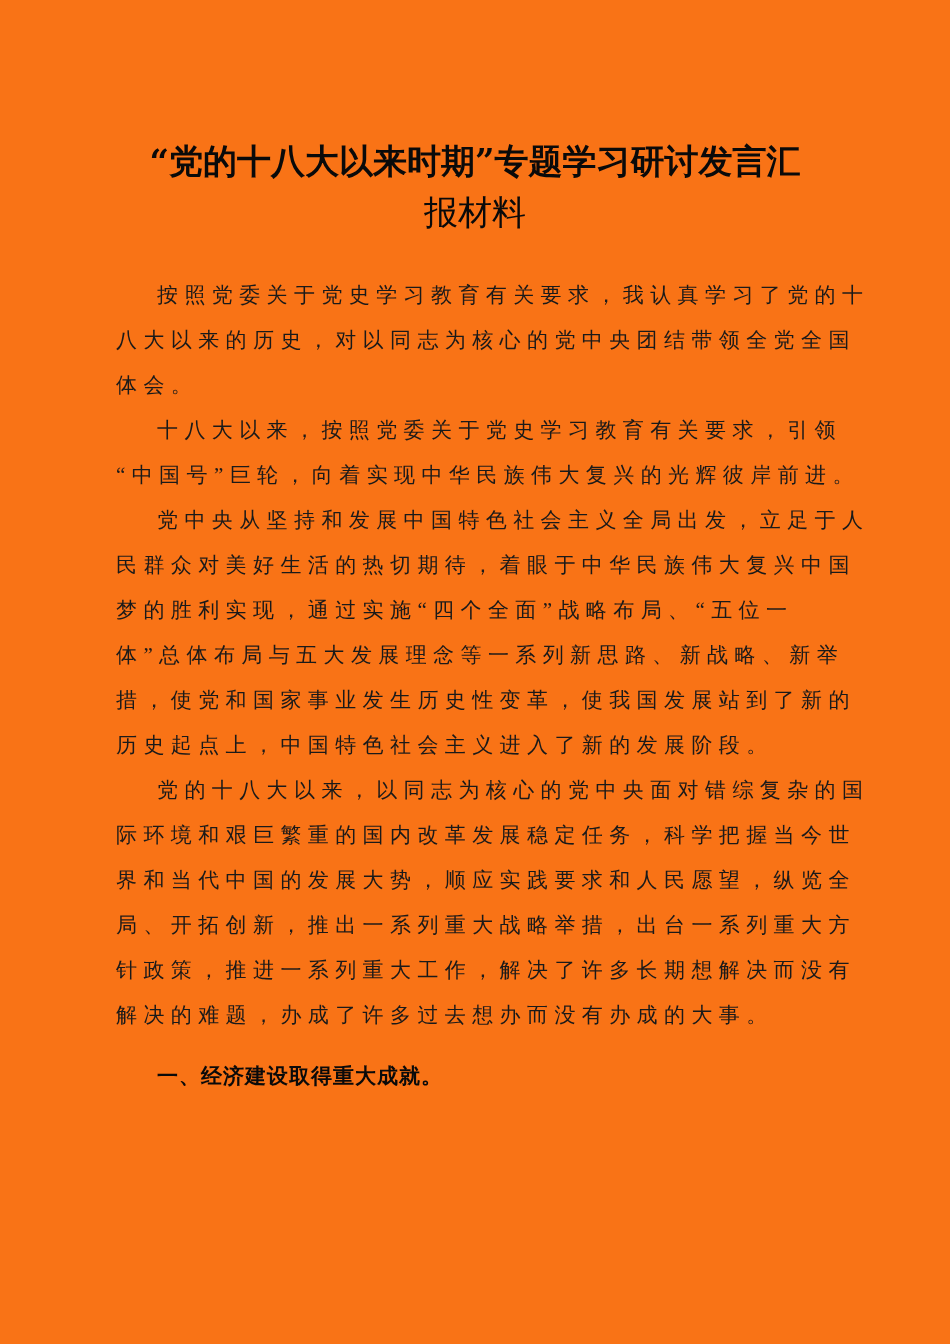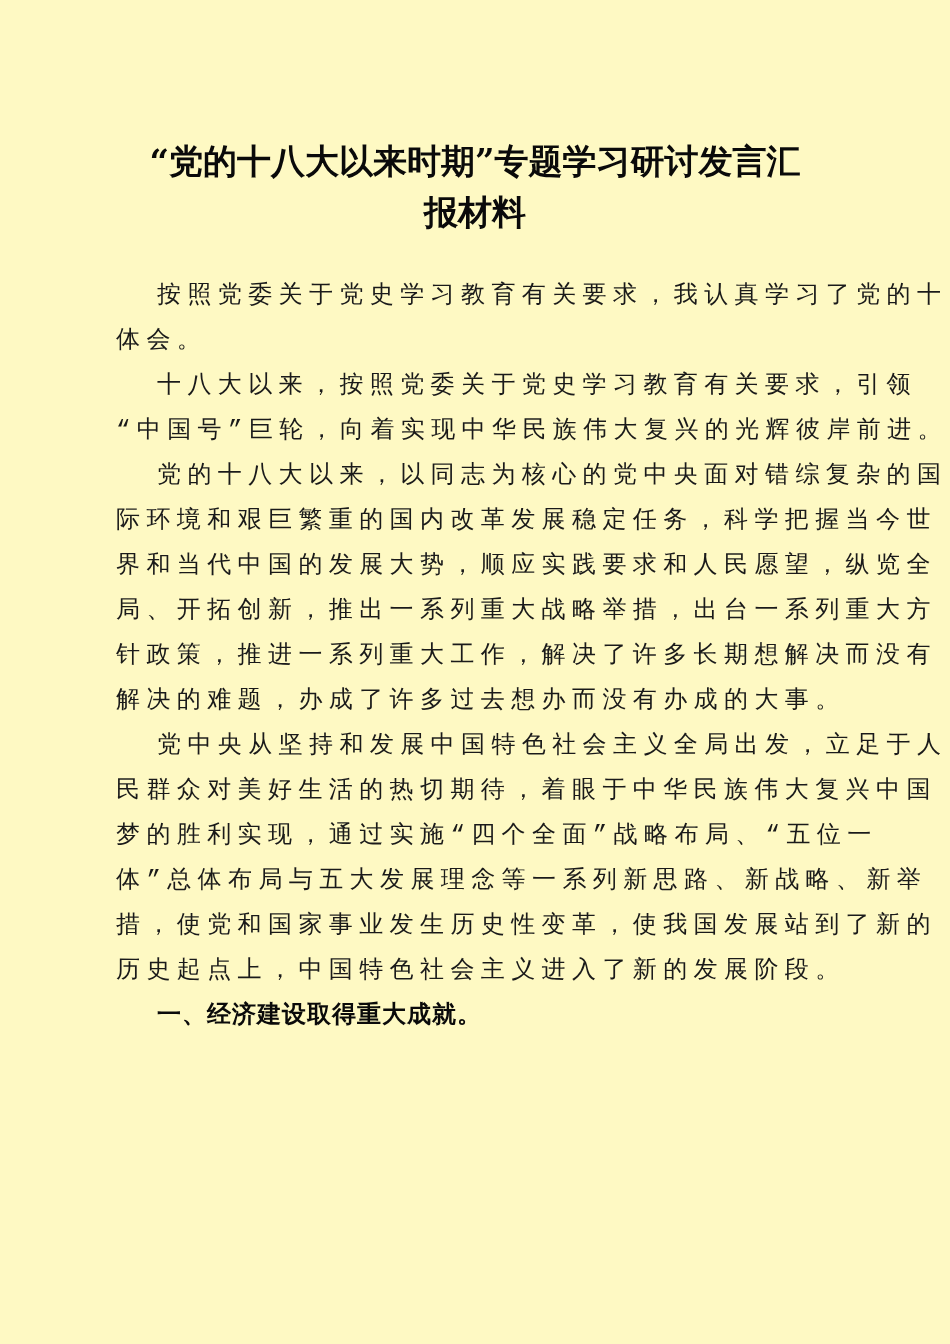--- a/index.html
+++ b/index.html
@@ -13,21 +13,21 @@
     position: relative;
     overflow: hidden;
     font-family: "DejaVu Serif", "Liberation Serif", serif;
     color: #111111;
   }
   .page {
     position: absolute;
     left: 0; top: 0;
     width: 950px;
     height: 1344px;
-    background: #fef9c3;
+    background: #f97316;
   }
   .title {
     position: absolute;
     left: 100px;
     width: 750px;
     top: 136px;
     text-align: center;
     font-family: "DejaVu Serif", "Liberation Serif", serif;
     font-weight: bold;
     font-size: 34px;
@@ -40,70 +40,72 @@
     position: absolute;
     left: 116px;
     width: 720px;
     top: 273px;
   }
   .line {
     display: block;
     white-space: nowrap;
     height: 45px;
     line-height: 45px;
-    font-size: 24px;
-    font-family: Liberation Mono, monospace;
+    font-size: 21px;
+    font-family: Liberation Serif, serif;
     font-weight: normal;
     letter-spacing: 6.4px;
     color: #1a1a1a;
   }
   .indent { padding-left: 41px; }
   .heading {
     font-weight: bold;
     letter-spacing: 1px;
     color: #0a0a0a;
     padding-left: 41px;
+    margin-top: 16px;
   }
 </style>
 </head>
 <body>
 
 <div class="page">
 
   <div class="title">
     <span class="line" style="font-size:34px;letter-spacing:0;height:51px;line-height:51px;font-family:'DejaVu Serif','Liberation Serif',serif;font-weight:bold;color:#0a0a0a;">“党的十八大以来时期”专题学习研讨发言汇</span>
-    <span class="line" style="font-size:34px;letter-spacing:0;height:51px;line-height:51px;font-family:'DejaVu Serif','Liberation Serif',serif;font-weight:bold;color:#0a0a0a;">报材料</span>
+    <span class="line" style="font-size:34px;letter-spacing:0;height:51px;line-height:51px;font-family:'DejaVu Serif','Liberation Serif',serif;font-weight:normal;color:#0a0a0a;">报材料</span>
   </div>
 
   <div class="body">
 
     <div>
       <span class="line indent">按照党委关于党史学习教育有关要求，我认真学习了党的十</span>
+      <span class="line">八大以来的历史，对以同志为核心的党中央团结带领全党全国</span>
       <span class="line">体会。</span>
     </div>
 
     <div>
       <span class="line indent">十八大以来，按照党委关于党史学习教育有关要求，引领</span>
       <span class="line">“中国号”巨轮，向着实现中华民族伟大复兴的光辉彼岸前进。</span>
+    </div>
+
+    <div>
+      <span class="line indent">党中央从坚持和发展中国特色社会主义全局出发，立足于人</span>
+      <span class="line">民群众对美好生活的热切期待，着眼于中华民族伟大复兴中国</span>
+      <span class="line">梦的胜利实现，通过实施“四个全面”战略布局、“五位一</span>
+      <span class="line">体”总体布局与五大发展理念等一系列新思路、新战略、新举</span>
+      <span class="line">措，使党和国家事业发生历史性变革，使我国发展站到了新的</span>
+      <span class="line">历史起点上，中国特色社会主义进入了新的发展阶段。</span>
     </div>
 
     <div>
       <span class="line indent">党的十八大以来，以同志为核心的党中央面对错综复杂的国</span>
       <span class="line">际环境和艰巨繁重的国内改革发展稳定任务，科学把握当今世</span>
       <span class="line">界和当代中国的发展大势，顺应实践要求和人民愿望，纵览全</span>
       <span class="line">局、开拓创新，推出一系列重大战略举措，出台一系列重大方</span>
       <span class="line">针政策，推进一系列重大工作，解决了许多长期想解决而没有</span>
       <span class="line">解决的难题，办成了许多过去想办而没有办成的大事。</span>
     </div>
 
-    <div>
-      <span class="line indent">党中央从坚持和发展中国特色社会主义全局出发，立足于人</span>
-      <span class="line">民群众对美好生活的热切期待，着眼于中华民族伟大复兴中国</span>
-      <span class="line">梦的胜利实现，通过实施“四个全面”战略布局、“五位一</span>
-      <span class="line">体”总体布局与五大发展理念等一系列新思路、新战略、新举</span>
-      <span class="line">措，使党和国家事业发生历史性变革，使我国发展站到了新的</span>
-      <span class="line">历史起点上，中国特色社会主义进入了新的发展阶段。</span>
-    </div>
-
     <span class="line heading">一、经济建设取得重大成就。</span>
 
   </div>
 </div>
 
 </body></html>

